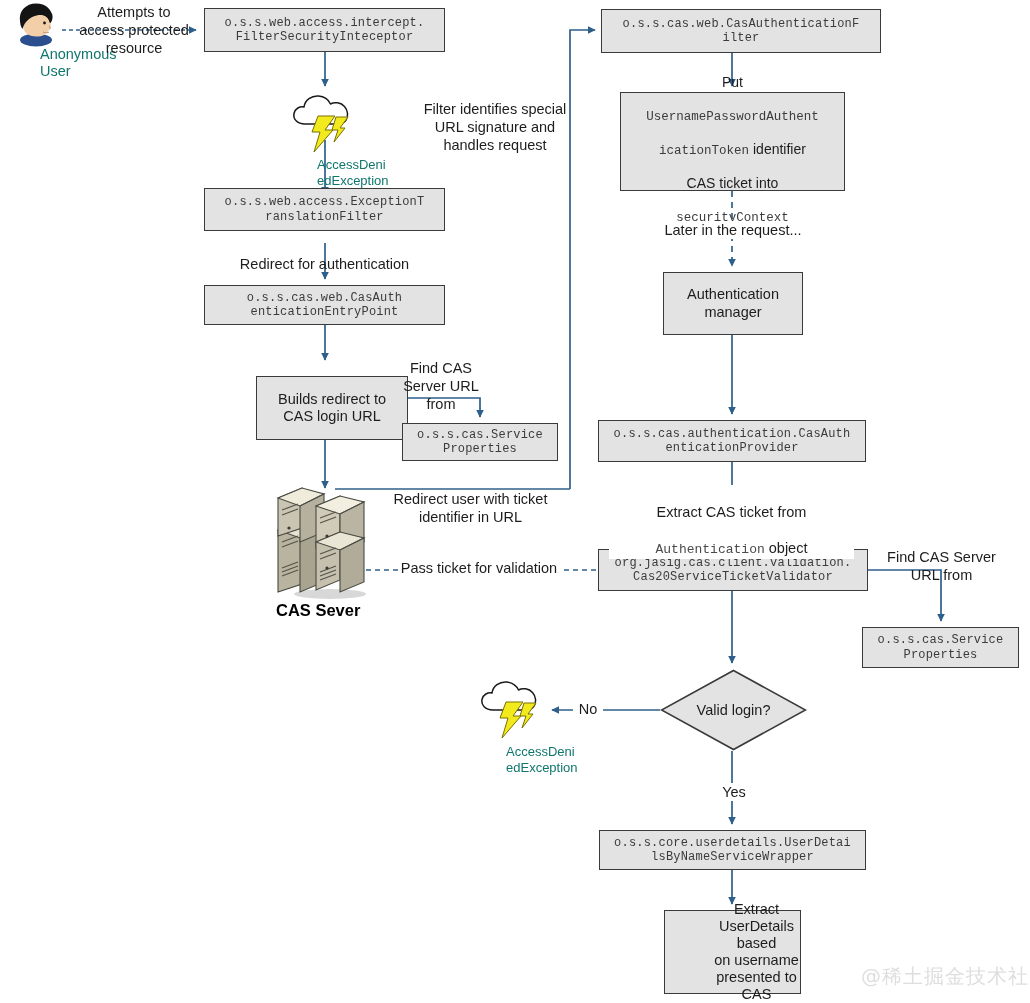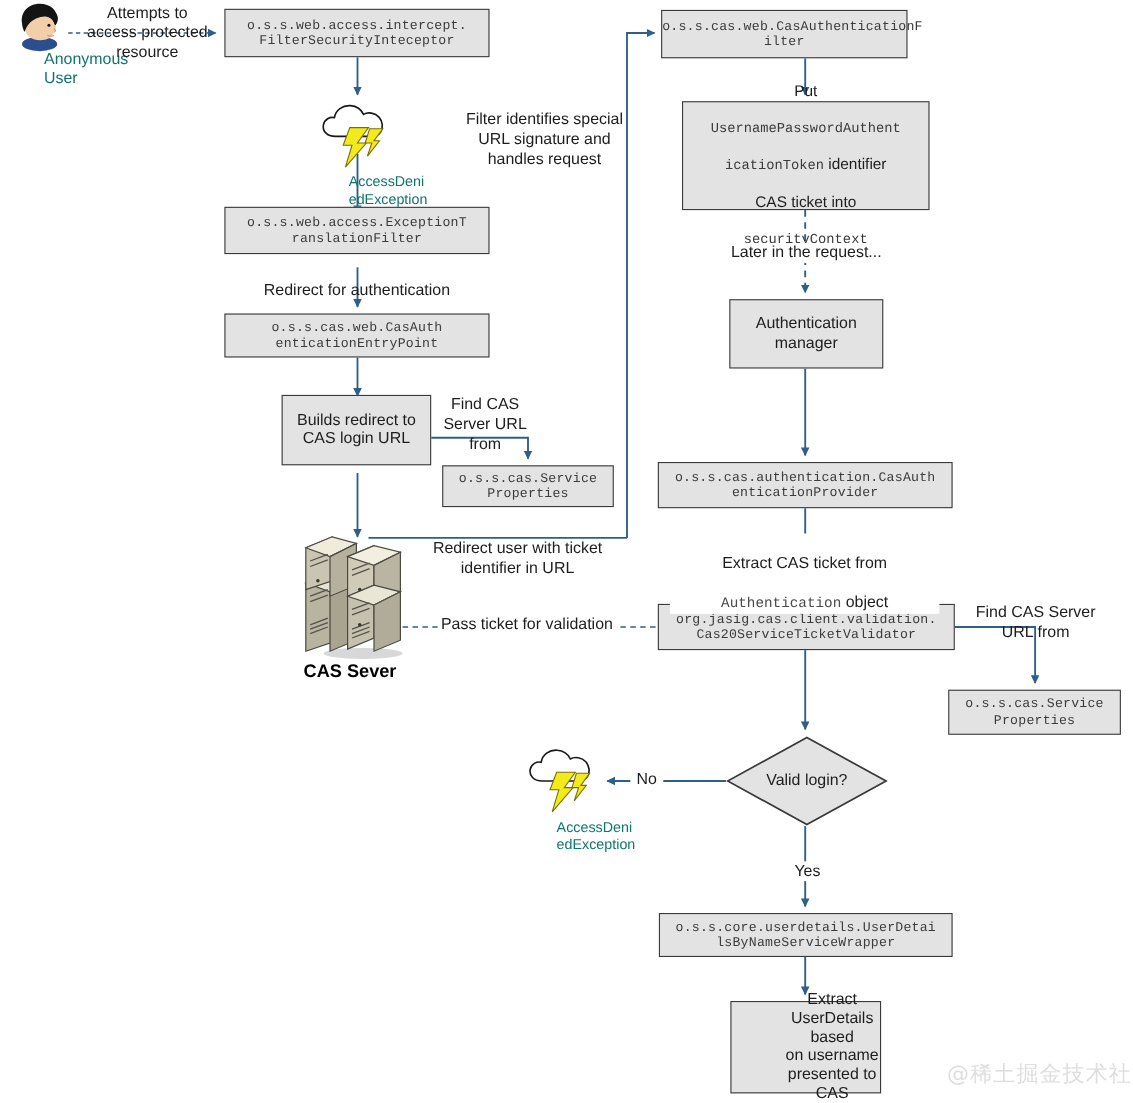--- a/index.html
+++ b/index.html
@@ -255,31 +255,31 @@
   <div class="node mono" style="left:204px; top:188px; width:241px; height:43px;">
     <span class="txt">o.s.s.web.access.ExceptionT
 ranslationFilter</span>
   </div>
 
   <div class="node mono" style="left:204px; top:285px; width:241px; height:40px;">
     <span class="txt">o.s.s.cas.web.CasAuth
 enticationEntryPoint</span>
   </div>
 
-  <div class="node plain" style="left:256px; top:359px; width:136px; height:64px;">
+  <div class="node plain" style="left:256px; top:376px; width:152px; height:64px;">
     <span class="txt">Builds redirect to
 CAS login URL</span>
   </div>
 
   <div class="node mono" style="left:402px; top:423px; width:156px; height:38px;">
     <span class="txt">o.s.s.cas.Service
 Properties</span>
   </div>
 
-  <div class="node mono" style="left:601px; top:9px; width:224px; height:44px;justify-content:center;">
+  <div class="node mono" style="left:601px; top:9px; width:280px; height:44px;justify-content:center;">
     <span class="txt">o.s.s.cas.web.CasAuthenticationF
 ilter</span>
   </div>
 
   <div class="node mixed" style="left:620px; top:92px; width:225px; height:99px;">
     <span class="txt">
       <span>Put</span><br>
       <span class="m">UsernamePasswordAuthent</span><br>
       <span class="m">icationToken</span><span> identifier</span><br>
       <span>CAS ticket into</span><br>

